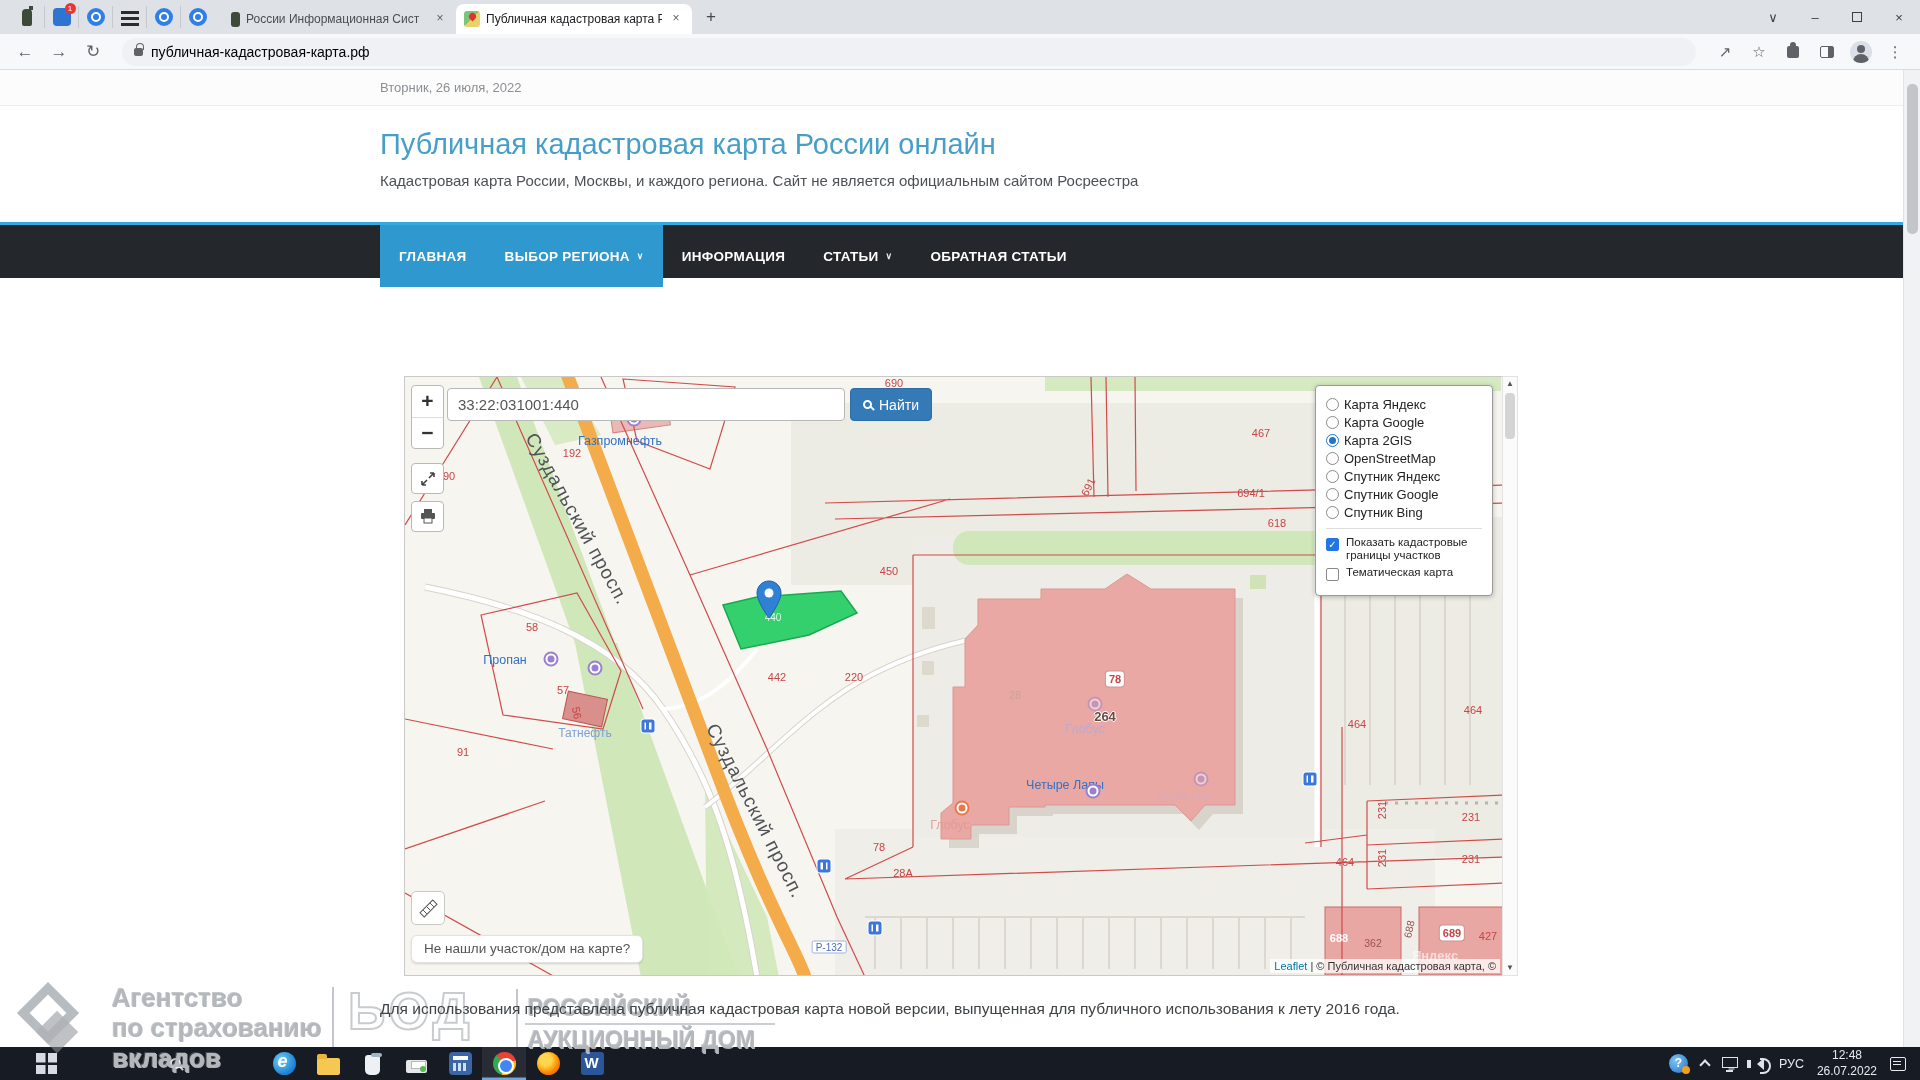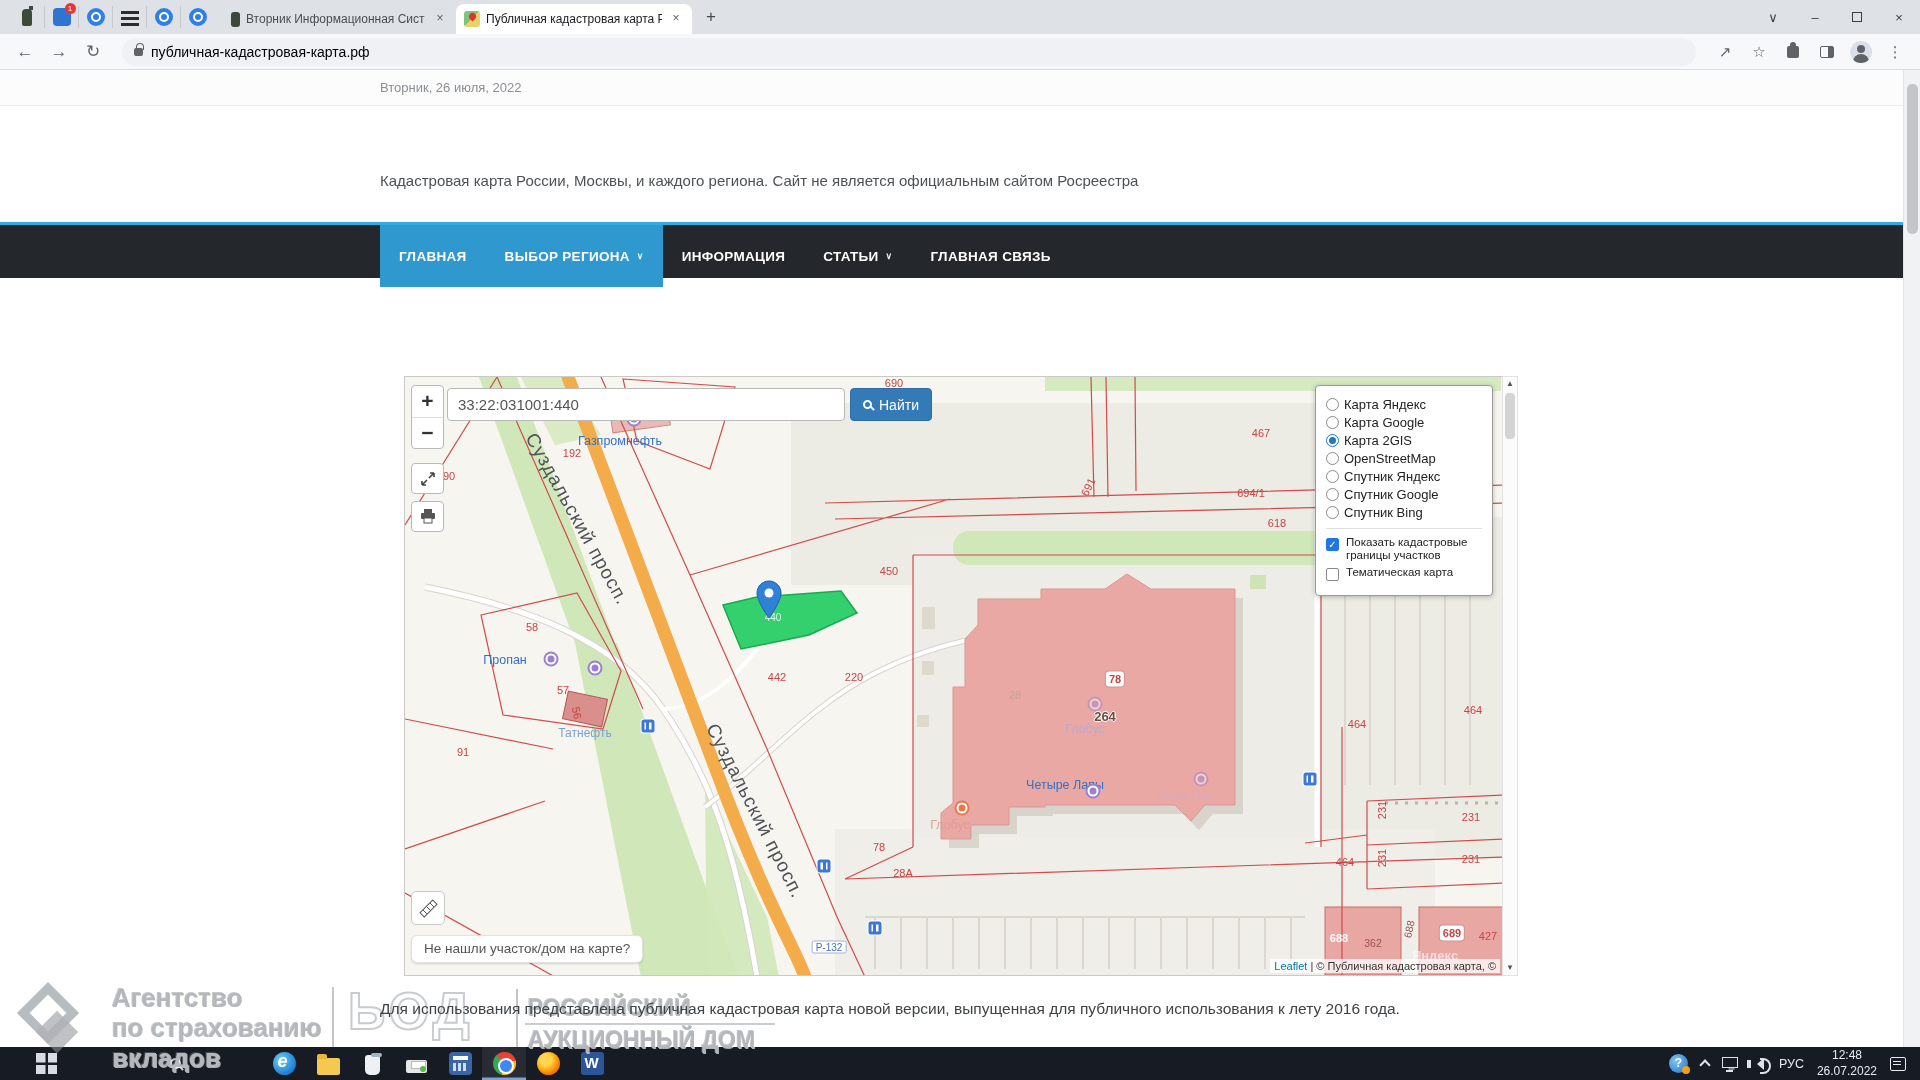--- a/index.html
+++ b/index.html
@@ -206,21 +206,21 @@
         <div class="pslot">
           <div class="picon p-swirl"></div>
         </div>
         <div class="pslot">
           <div class="picon p-swirl"></div>
         </div>
       </div>
     <div id="tabs">
         <div class="tab">
           <div class="fav f-bottle"></div>
-          <div class="tab-title">Вторник Информационная Сист</div>
+          <div class="tab-title">России Информационная Сист</div>
           <div class="tab-close">×</div>
         </div>
         <div class="tab active">
           <div class="fav f-map-pin"></div>
           <div class="tab-title">Публичная кадастровая карта Р</div>
           <div class="tab-close">×</div>
         </div>
       </div>
     <div class="newtab">+</div>
     <div class="wincontrols">
@@ -251,28 +251,29 @@
       </span>
     <span class="tbicon">
         <span class="avatar"></span>
       </span>
     <span class="tbicon">⋮</span>
   </div>
 
   <div class="page">
     <div class="datebar"></div>
     <div class="date-text">Вторник, 26 июля, 2022</div>
+    <div class="site-title">Публичная кадастровая карта России онлайн</div>
     <div class="site-subtitle">Кадастровая карта России, Москвы, и каждого региона. Сайт не является официальным сайтом Росреестра</div>
     <div class="navbar">
       <div class="nav-inner" id="nav">
           <div class="nav-item active">ГЛАВНАЯ</div>
           <div class="nav-item active">ВЫБОР РЕГИОНА<div class="nav-chev">∨</div></div>
           <div class="nav-item">ИНФОРМАЦИЯ</div>
           <div class="nav-item">СТАТЬИ<div class="nav-chev">∨</div></div>
-          <div class="nav-item">ГЛАВНАЯ СВЯЗЬ</div>
+          <div class="nav-item">ОБРАТНАЯ СТАТЬИ</div>
         </div>
     </div>
 
     <div class="map" id="map">
       <svg class="base" width="1099" height="600">
         <rect x="0" y="0" width="1099" height="600" fill="#f7f5ef"></rect>
         <rect x="386" y="26" width="532" height="182" fill="#ecebe4"></rect>
         <rect x="880" y="140" width="219" height="340" fill="#ecebe4"></rect>
         <rect x="430" y="452" width="600" height="148" fill="#efeee8"></rect>
         <rect x="508" y="160" width="410" height="300" fill="#edece6"></rect>

